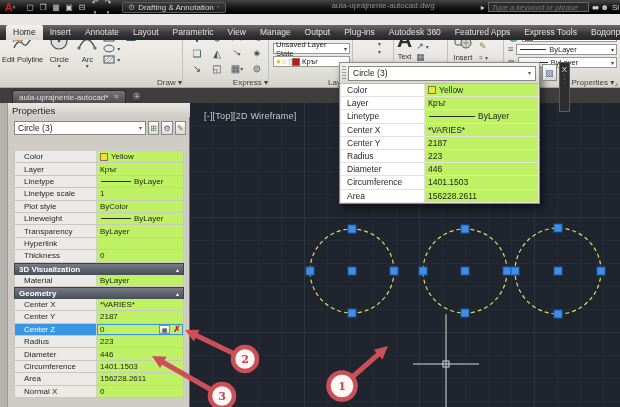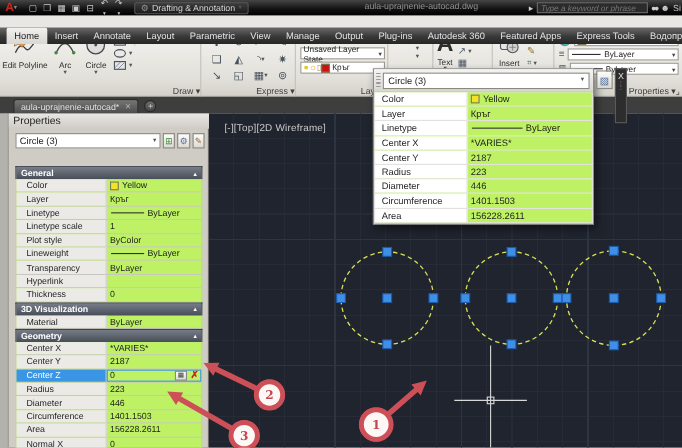--- a/index.html
+++ b/index.html
@@ -178,37 +178,37 @@
                 <path d="M3 18 C6 11 9 10 12 14 C15 18 18 11 21 8" fill="none" stroke="#3c3c3c" stroke-width="1.2"></path>
                 <polygon points="6,4 12,10 9,13 3,7" fill="#d79b4a" stroke="#8a5a20" stroke-width=".6"></polygon>
                 <polygon points="2,12 3,7 6,10" fill="#e8d8b8" stroke="#8a5a20" stroke-width=".6"></polygon>
               </svg>
             </span>
           <span class="blabel">Edit Polyline</span>
         </div>
         <div class="bigbtn">
           <span>
             <svg width="24" height="24" viewBox="0 0 24 24">
+                <circle cx="12" cy="11" r="8" fill="#dedede" stroke="#4a4a4a" stroke-width="1.2"></circle>
+                <line x1="12" y1="11" x2="18" y2="5" stroke="#4a4a4a"></line>
+                <circle cx="12" cy="11" r="1.3" fill="#4a4a4a"></circle>
+              </svg>
+            </span>
+          <span class="blabel">Circle</span>
+          <span class="chev">▾</span>
+        </div>
+        <div class="bigbtn">
+          <span>
+            <svg width="24" height="24" viewBox="0 0 24 24">
                 <path d="M4 18 Q12 1 20 18" fill="none" stroke="#4a4a4a" stroke-width="1.3"></path>
                 <circle cx="4" cy="18" r="1.6" fill="#3f8a3f"></circle>
                 <circle cx="20" cy="18" r="1.6" fill="#3f8a3f"></circle>
               </svg>
             </span>
           <span class="blabel">Arc</span>
-          <span class="chev">▾</span>
-        </div>
-        <div class="bigbtn">
-          <span>
-            <svg width="24" height="24" viewBox="0 0 24 24">
-                <circle cx="12" cy="11" r="8" fill="#dedede" stroke="#4a4a4a" stroke-width="1.2"></circle>
-                <line x1="12" y1="11" x2="18" y2="5" stroke="#4a4a4a"></line>
-                <circle cx="12" cy="11" r="1.3" fill="#4a4a4a"></circle>
-              </svg>
-            </span>
-          <span class="blabel">Circle</span>
           <span class="chev">▾</span>
         </div>
         <div class="smallcol">
           <div class="smallrow">
             <svg width="12" height="9" viewBox="0 0 12 9">
                 <rect x="1" y="1" width="10" height="7" fill="none" stroke="#45505c"></rect>
               </svg>
               <span class="chev">▾</span>
             </div>
           <div class="smallrow">
@@ -384,24 +384,20 @@
     <div class="pal-ctl">
       <div class="pal-select">
         <span>Circle (3)</span>
         <span class="ddarrow chev">▾</span>
       </div>
       <div class="pal-btn" style="color:#3a8a3a;">⊞</div>
       <div class="pal-btn" style="color:#4a6a9a;">⚙</div>
       <div class="pal-btn" style="color:#8a6a3a;">✎</div>
     </div>
     <div class="sections" id="palsections">
-        <div class="sechdr">
-          <span>General</span>
-          <span class="up">▴</span>
-        </div>
         <div class="prow">
           <div class="plabel">Color</div>
           <div class="pvalue">
             <span class="swatch" style="background: rgb(240, 227, 42);"></span>
             <span style="margin-left: 3px;">Yellow</span>
           </div>
         </div>
         <div class="prow">
           <div class="plabel">Layer</div>
           <div class="pvalue">

